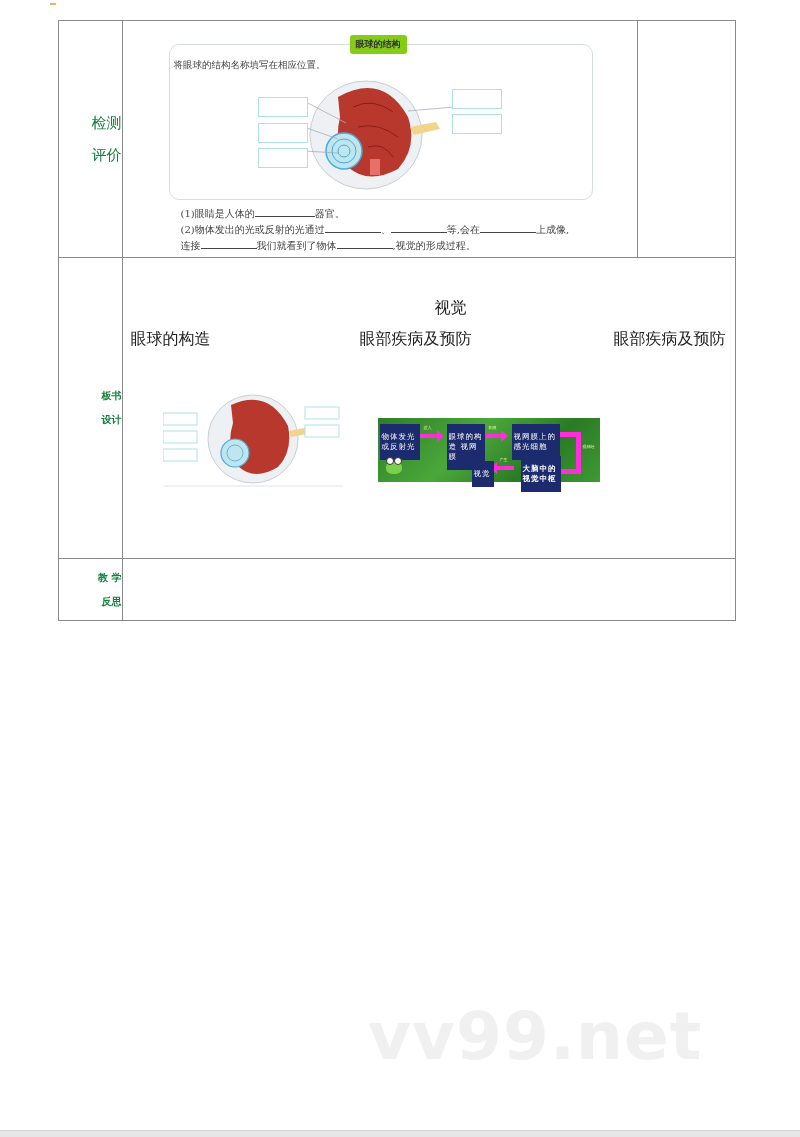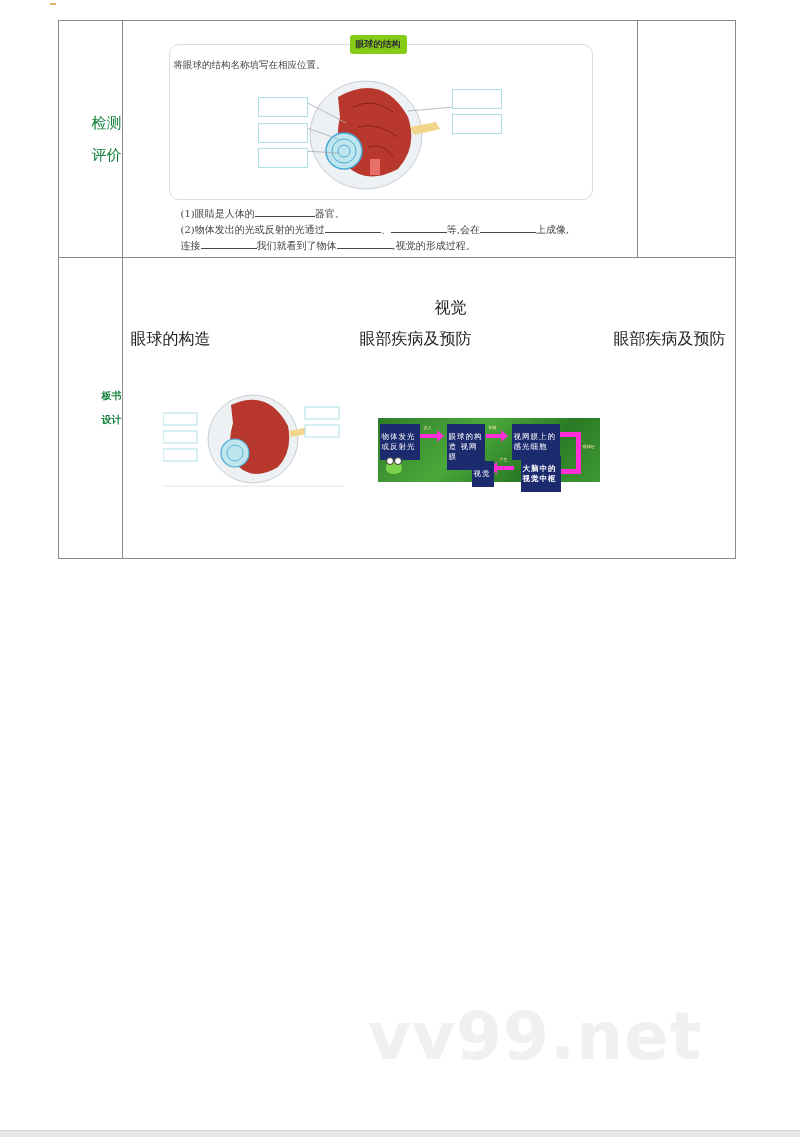--- a/index.html
+++ b/index.html
@@ -132,17 +132,24 @@
           <div class="fbox" style="left:143px; top:38px; width:36px;font-weight:bold;">大脑中的 视觉中枢</div>
           <div class="farrow left" style="left:118px; top:48px; width:18px;"></div>
           <div class="alabel" style="left:122px; top:39px;">产生</div>
           <div class="fbox" style="left:94px; top:43px; width:18px;">视觉</div>
           <div class="frog"></div>
         </div>
       </div>
     </td>
   </tr>
 
+  <tr class="r3">
+    <td class="label">
+      <span class="lbl-bold">教  学</span>
+      <span class="lbl-bold">反思</span>
+    </td>
+    <td colspan="2"></td>
+  </tr>
 </tbody>
   </table>
 
 <div class="watermark">vv99.net</div>
 <div class="page-bottom"></div>
 
 </body></html>

